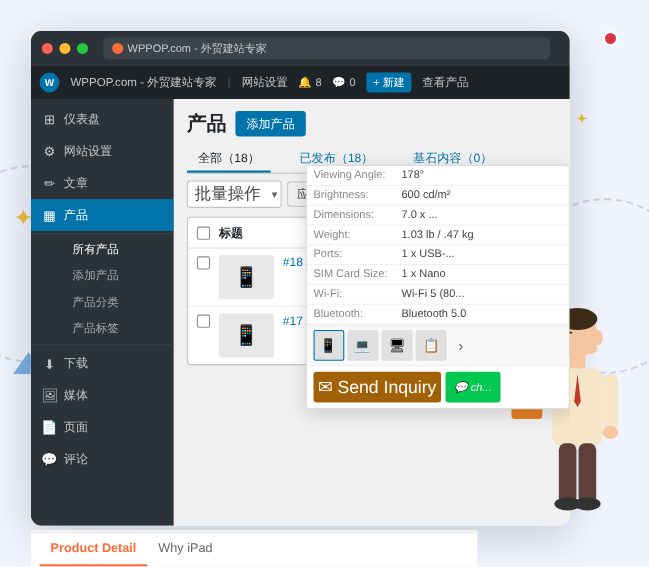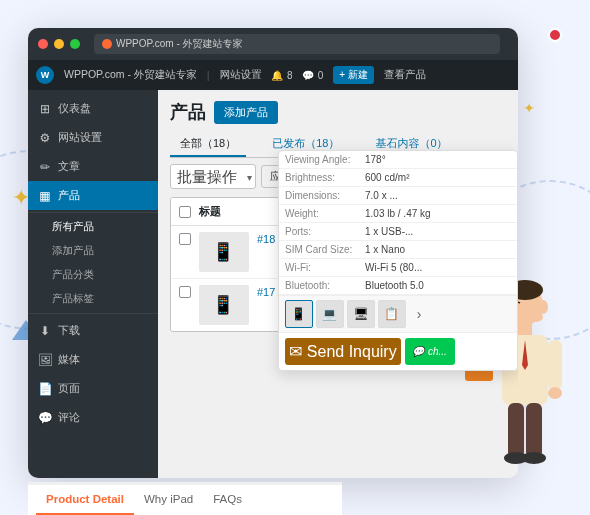--- a/index.html
+++ b/index.html
@@ -156,21 +156,21 @@
       color: #c4c4c4;
       font-size: 11px;
       cursor: pointer;
       gap: 6px;
     }
     .sidebar-item.active { background: #0073aa; color: white; }
     .sidebar-icon { font-size: 12px; width: 14px; text-align: center; }
     .sidebar-subitem {
       display: flex;
       align-items: flex-start;
-      padding: 5px 10px 5px 24px;
+      padding: 5px 10px 5px 38px;
       color: #aaa;
       font-size: 10.5px;
       cursor: pointer;
     }
     .sidebar-subitem.active { color: white; }
     .sidebar-divider { height: 1px; background: #3a4147; margin: 2px 0; }
 
     
     .wp-content {
       flex: 1;
@@ -392,21 +392,21 @@
       font-size: 10px;
       cursor: pointer;
       font-style: italic;
     }
 
     
     .bottom-tabs {
       position: absolute;
       bottom: 0;
       left: 28px;
-      width: 314px;
+      width: 406px;
       background: white;
       border-top: 3px solid #f0f0f0;
       display: flex;
       gap: 0;
       padding: 0 8px;
     }
     .bottom-tab {
       padding: 8px 10px;
       font-size: 11.5px;
       color: #666;
@@ -647,21 +647,20 @@
         </div>
 
       </div>
     </div>
   </div>
 </div>
 
 <div class="bottom-tabs">
   <div class="bottom-tab active">Product Detail</div>
   <div class="bottom-tab">Why iPad</div>
-  <div class="bottom-tab">FAQs</div>
 </div>
 
 <div class="person-illustration">
   <svg viewBox="0 0 140 220" xmlns="http://www.w3.org/2000/svg" width="140" height="220">
 
     <ellipse cx="95" cy="30" rx="18" ry="20" fill="#f5c5a0"></ellipse>
 
     <ellipse cx="95" cy="15" rx="18" ry="10" fill="#3d2b1a"></ellipse>
 
     <rect x="88" y="48" width="14" height="12" fill="#f5c5a0"></rect>

